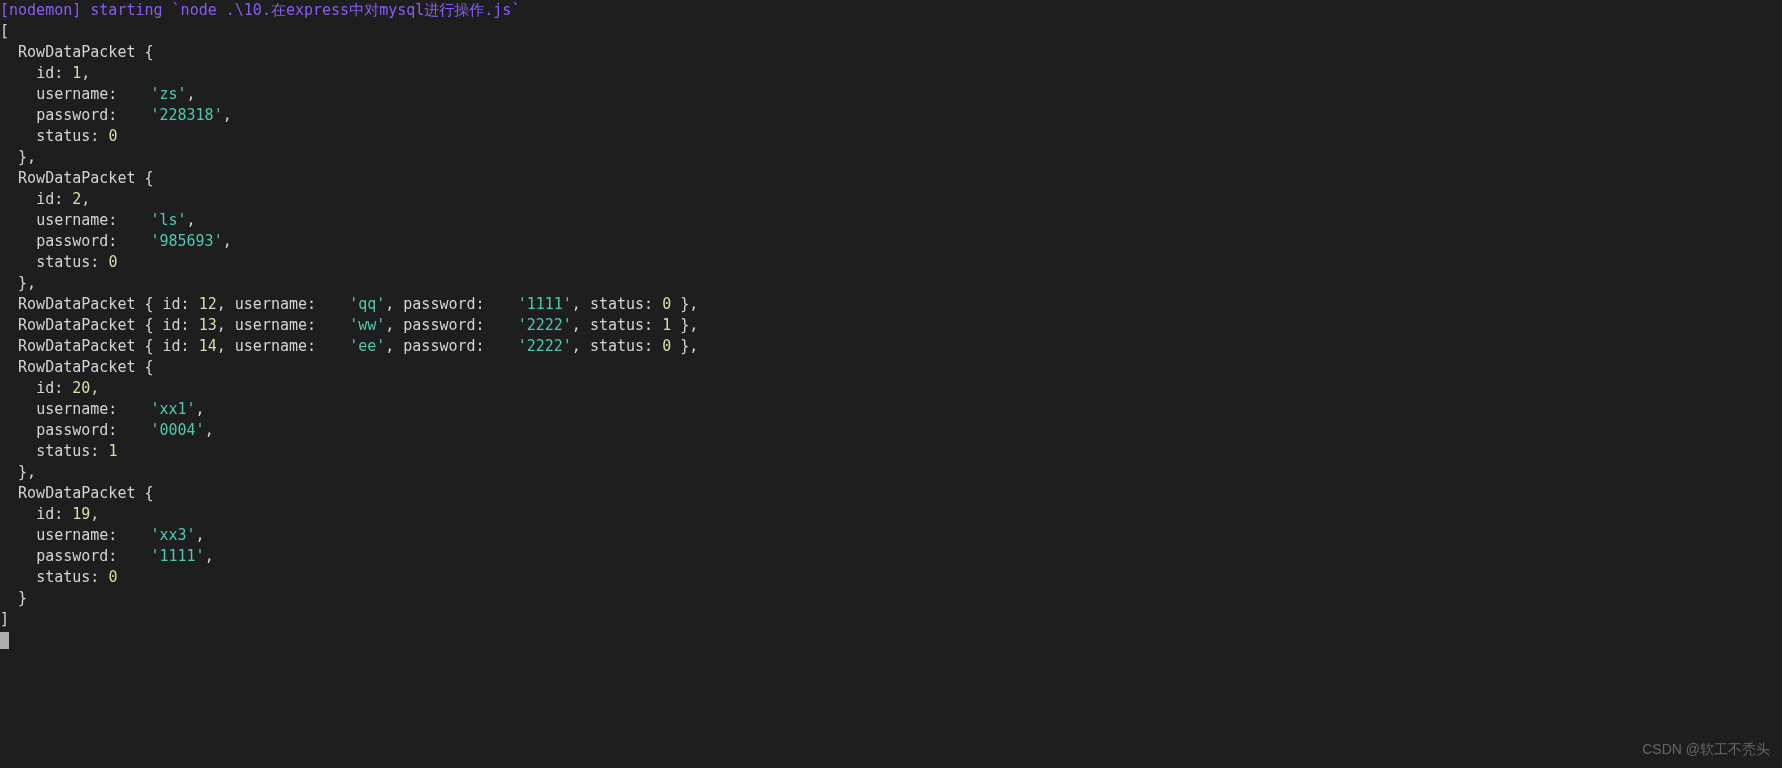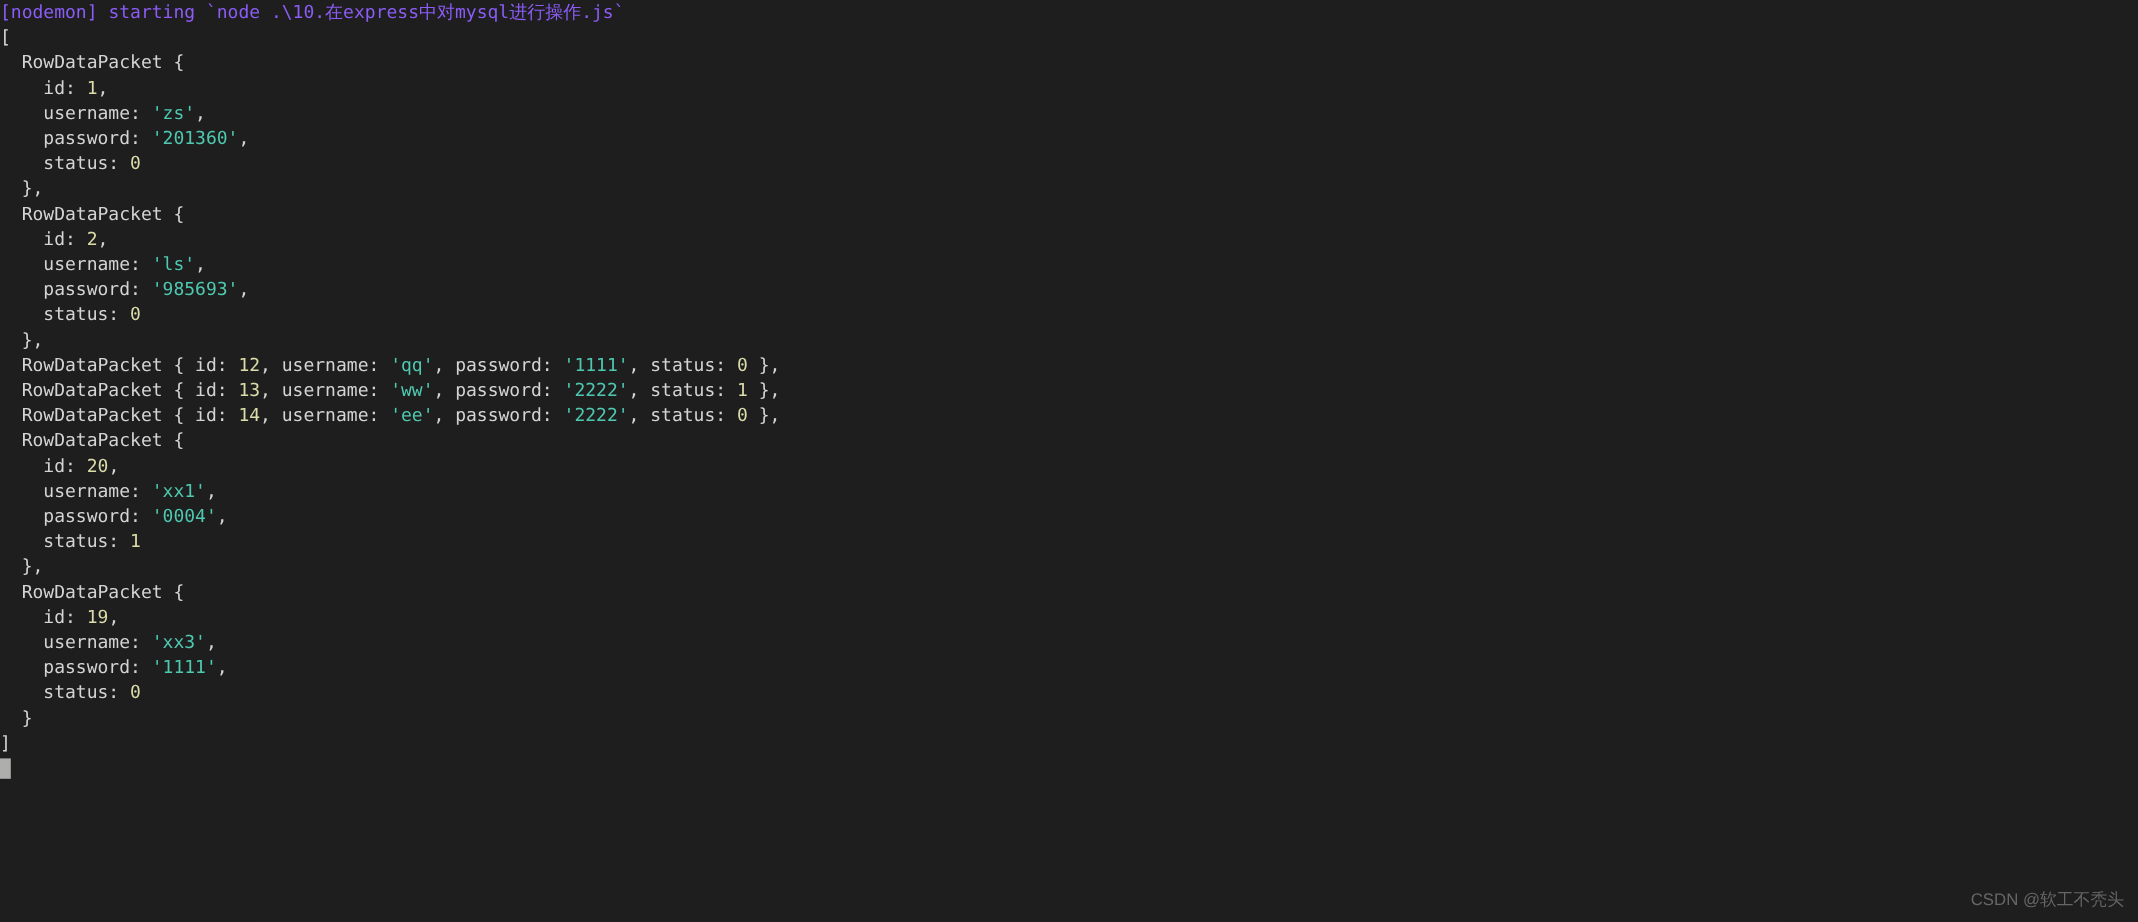--- a/index.html
+++ b/index.html
@@ -19,21 +19,21 @@
       overflow: hidden;
       position: relative;
     }
     .terminal {
       white-space: pre;
       padding: 0;
     }
     .green { color: #8b5cf6; }
     .white { color: #d4d4d4; }
     .num { color: #dcdcaa; }
-    .str { color: #4ec9b0; }
+    .str { color: #4ec9b0; margin-left: 24px; }
     .cursor {
       display: inline-block;
       width: 9px;
       height: 17px;
       background-color: #aeafad;
       vertical-align: middle;
     }
     .watermark {
       position: absolute;
       bottom: 8px;
@@ -45,21 +45,21 @@
     }
   </style>
 </head>
 <body>
 
 <pre class="terminal"><span class="green"><span>[nodemon]</span> <span>starting</span> <span>`node .\10.在express中对mysql进行操作.js`</span></span>
 <span class="white">[</span>
 <span id="rows-container">  <span class="white">RowDataPacket {</span>
     <span class="white">id:</span> <span class="num">1</span><span class="white">,</span>
     <span class="white">username:</span> <span class="str">'zs'</span><span class="white">,</span>
-    <span class="white">password:</span> <span class="str">'201360'</span><span class="white">,</span>
+    <span class="white">password:</span> <span class="str">'228318'</span><span class="white">,</span>
     <span class="white">status:</span> <span class="num">0</span>
   <span class="white">},</span>
   <span class="white">RowDataPacket {</span>
     <span class="white">id:</span> <span class="num">2</span><span class="white">,</span>
     <span class="white">username:</span> <span class="str">'ls'</span><span class="white">,</span>
     <span class="white">password:</span> <span class="str">'985693'</span><span class="white">,</span>
     <span class="white">status:</span> <span class="num">0</span>
   <span class="white">},</span>
   <span class="white">RowDataPacket {</span> <span class="white">id:</span> <span class="num">12</span><span class="white">,</span> <span class="white">username:</span> <span class="str">'qq'</span><span class="white">,</span> <span class="white">password:</span> <span class="str">'1111'</span><span class="white">,</span> <span class="white">status:</span> <span class="num">0</span> <span class="white">},</span>
   <span class="white">RowDataPacket {</span> <span class="white">id:</span> <span class="num">13</span><span class="white">,</span> <span class="white">username:</span> <span class="str">'ww'</span><span class="white">,</span> <span class="white">password:</span> <span class="str">'2222'</span><span class="white">,</span> <span class="white">status:</span> <span class="num">1</span> <span class="white">},</span>

